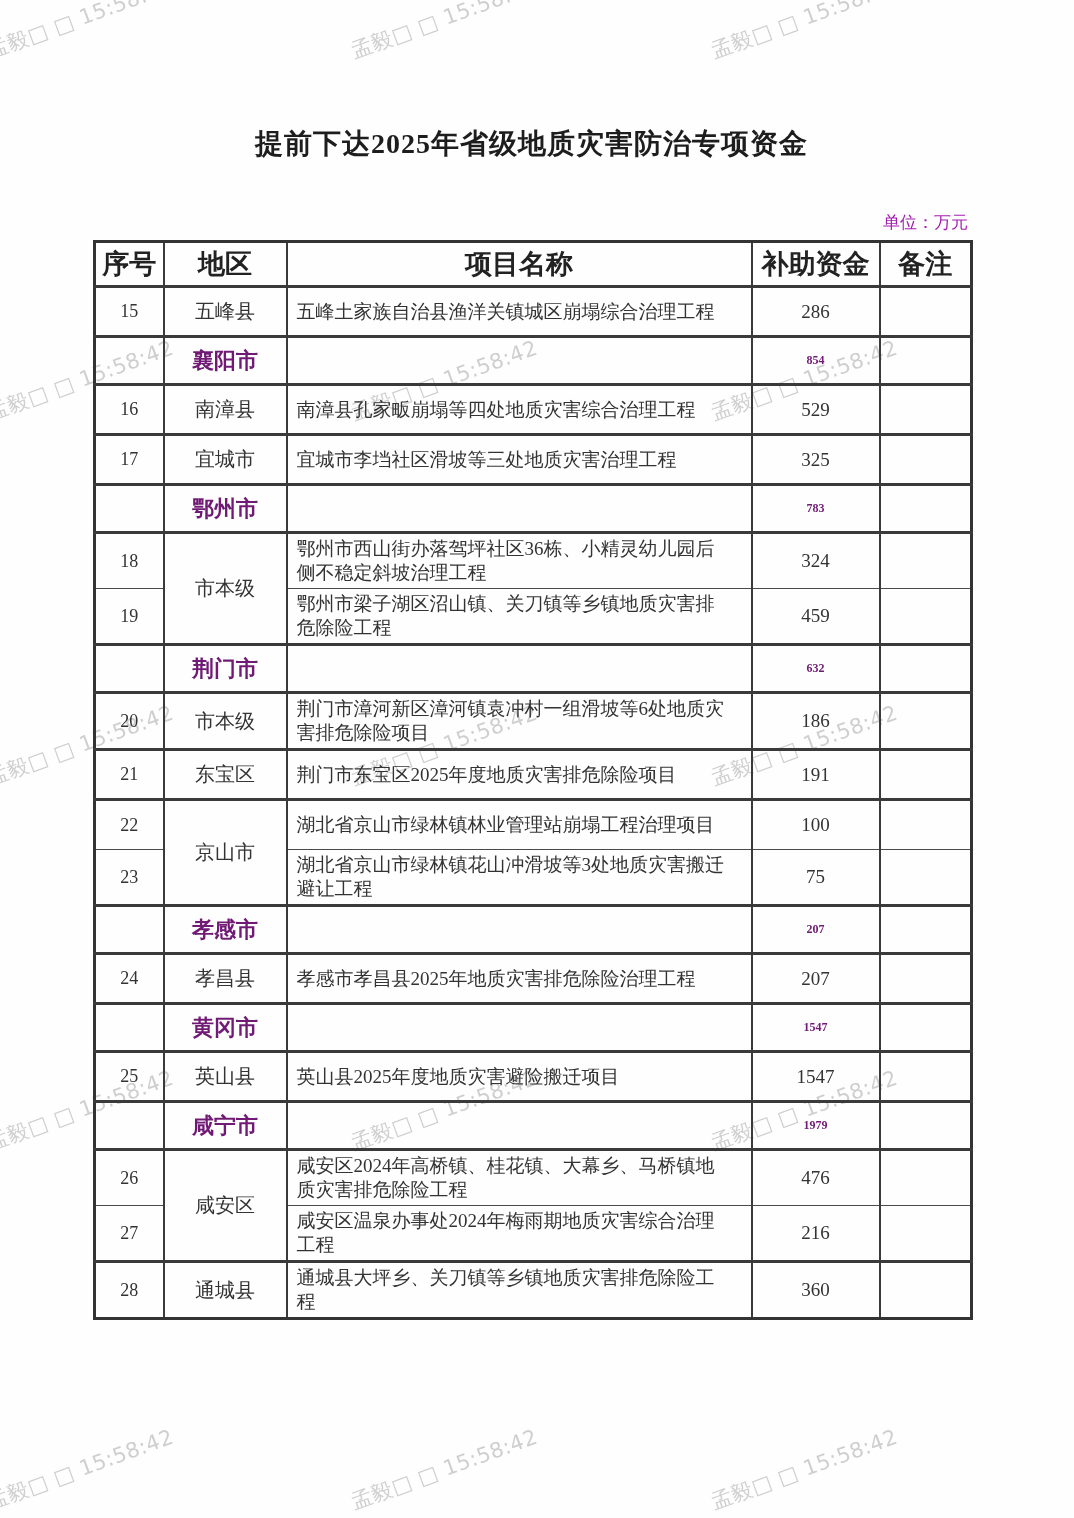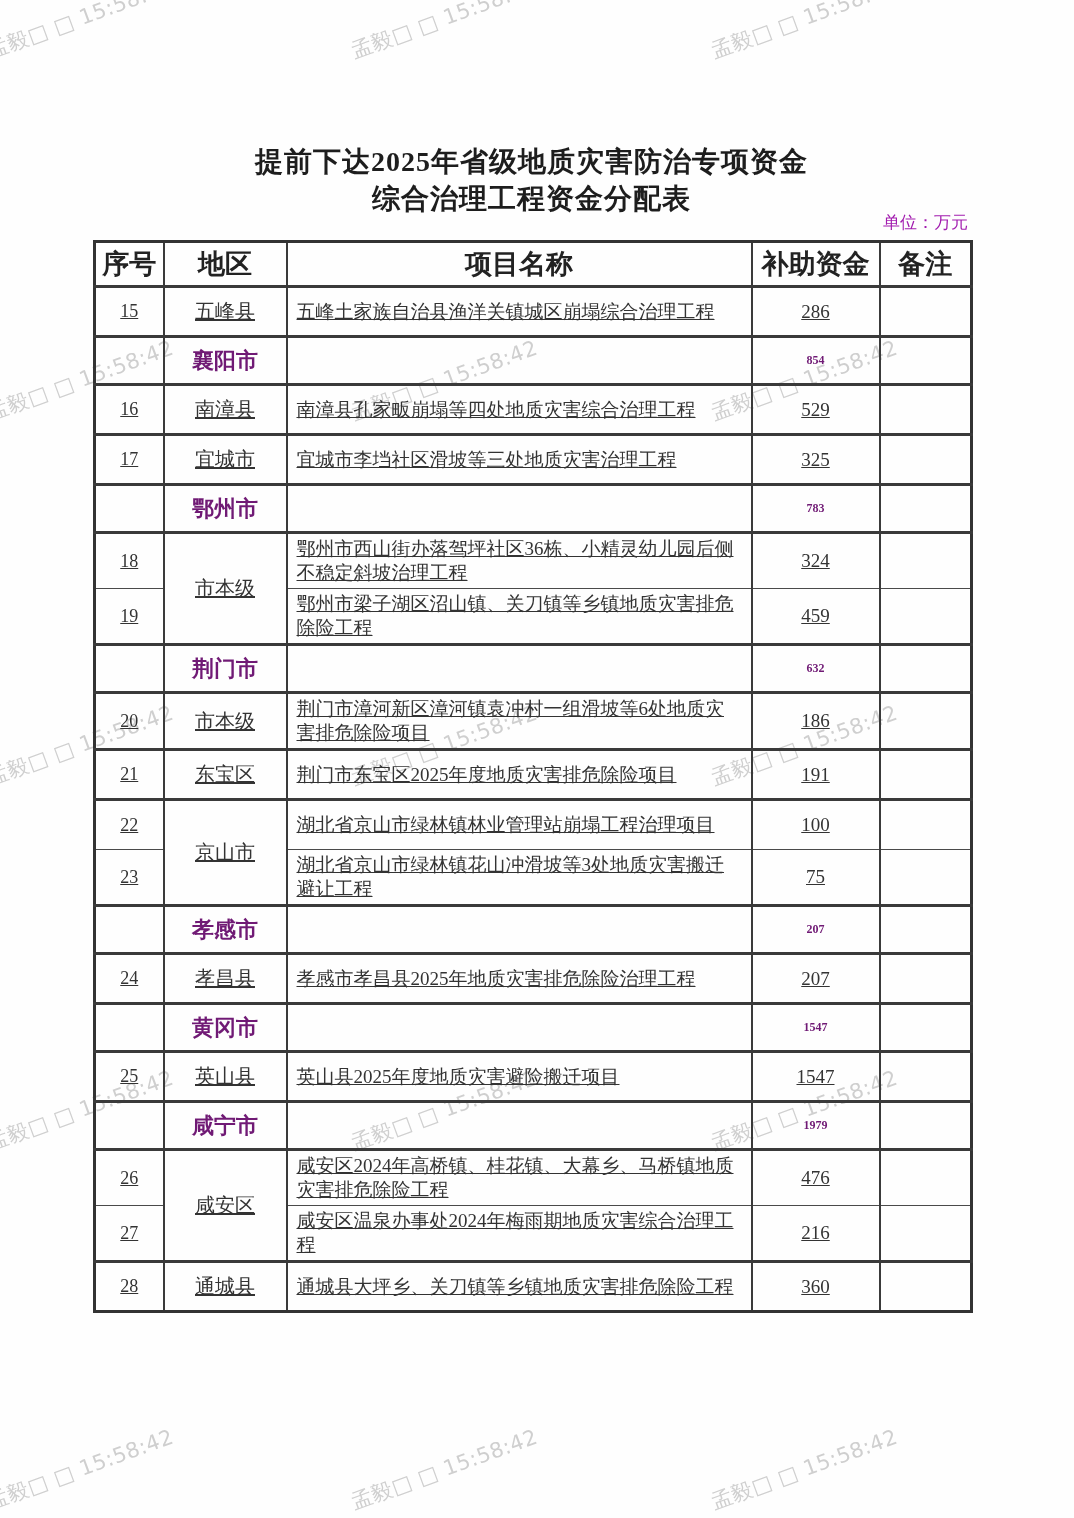--- a/index.html
+++ b/index.html
@@ -24,21 +24,21 @@
     font-family:"DejaVu Sans",sans-serif;
     font-size:21px;
     letter-spacing:0.5px;
     transform:rotate(-20deg);
     transform-origin:0 50%;
     line-height:32px;
   }
   
   .doc-title {
     position:absolute; z-index:2;
-    top:143px; left:93px; width:877px;
+    top:125px; left:93px; width:877px;
     text-align:center;
     font-size:28px; font-weight:bold;
     line-height:37px;
     color:#1d1d1d;
     letter-spacing:1px;
   }
   .unit-note {
     position:absolute; z-index:2;
     top:211px; left:93px; width:875px;
     text-align:right;
@@ -65,29 +65,29 @@
     border-right:2px solid #3a3a3a;
     vertical-align:middle;
     padding:2px 4px;
     text-align:center;
     font-weight:normal;
   }
   thead tr { height:45px; }
   th { font-size:27px; font-weight:bold; color:#222222; }
   tbody tr { border-top:3px solid #3a3a3a; }
   tbody tr.sub { border-top:1px solid #4a4a4a; }
-  tbody tr.data { height:50px;text-decoration:underline; }
+  tbody tr.data { height:50px; }
   tbody tr.city { height:48px; }
   td.seq    { font-size:18px; }
   td.region { font-size:20px; }
   td.project{
     text-align:left;
     font-size:19px;
     line-height:24px;
-    padding:3px 14px 3px 9px;
+    padding:3px 22px 3px 9px;
     margin-top:16px;
   }
   td.amount { font-size:19px; }
   tr.city td { font-weight:bold; color:#701a75; }
   tr.city td.region { font-size:22px; }
   tr.city td.amount { font-size:12px; }
 </style>
 </head>
 <body>
 
@@ -105,21 +105,20 @@
       <span class="wm" style="left: -12px; top: 1128px; color: rgb(207, 207, 207);">孟毅□ □ 15:58:42</span>
       <span class="wm" style="left: 352px; top: 1128px; color: rgb(207, 207, 207);">孟毅□ □ 15:58:42</span>
       <span class="wm" style="left: 712px; top: 1128px; color: rgb(207, 207, 207);">孟毅□ □ 15:58:42</span>
       <span class="wm" style="left: -12px; top: 1487px; color: rgb(207, 207, 207);">孟毅□ □ 15:58:42</span>
       <span class="wm" style="left: 352px; top: 1487px; color: rgb(207, 207, 207);">孟毅□ □ 15:58:42</span>
       <span class="wm" style="left: 712px; top: 1487px; color: rgb(207, 207, 207);">孟毅□ □ 15:58:42</span>
     </div>
 
   <div class="doc-title">
     <div>提前下达2025年省级地质灾害防治专项资金</div>
-    <div>综合治理工程资金分配表</div>
   </div>
 
   <div class="unit-note">单位：万元</div>
 
   <table class="alloc">
     <colgroup>
       <col class="c-seq">
         <col class="c-region">
         <col class="c-proj">
         <col class="c-amt">

